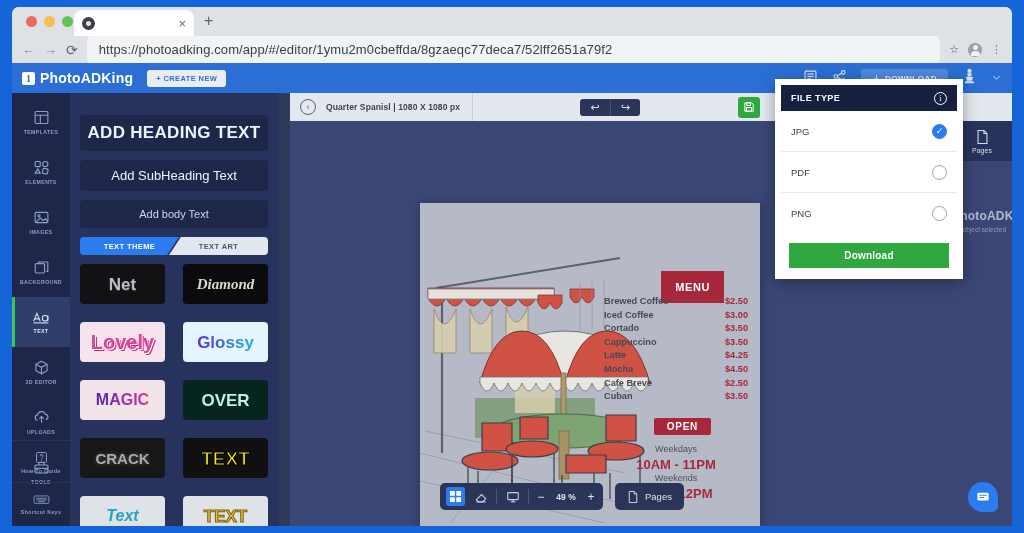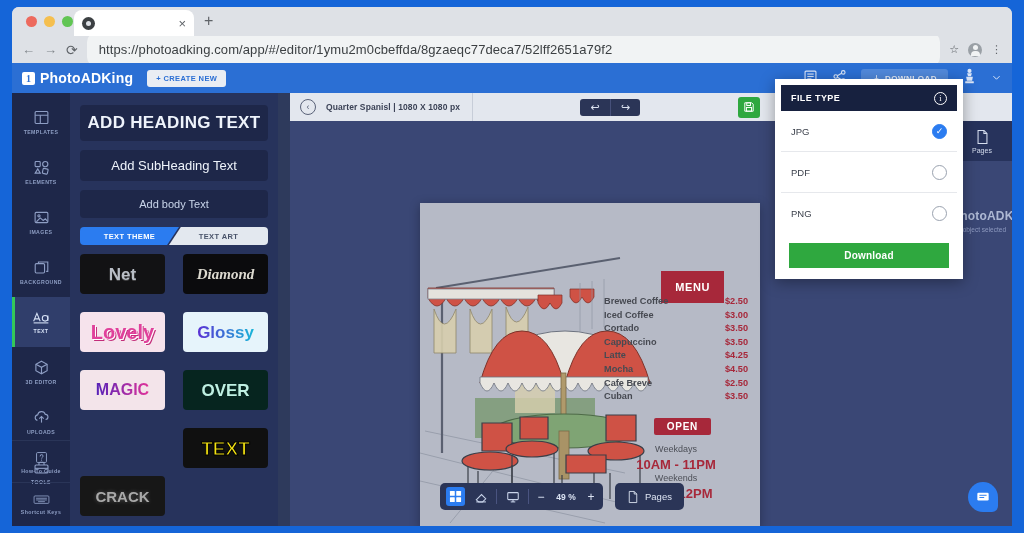--- a/index.html
+++ b/index.html
@@ -117,21 +117,21 @@
     content:""; position:absolute; left:0; top:0; bottom:0; width:3px;
     background:#34c759;
   }
   .rail-label { font-size:5.2px; letter-spacing:.4px; font-weight:bold; }
   #rail-bottom { position:absolute; left:0; right:0; bottom:2px; }
   #rail-bottom .rail-item { height:42px; border-top:1px solid #2a3558; }
 
   
   #panel {
     position:absolute; left:58px; top:30px; bottom:0; width:208px;
-    background:#27335c; padding:12px 10px 0 10px; overflow:hidden;
+    background:#27335c; padding:22px 10px 0 10px; overflow:hidden;
   }
   .addbtn {
     background:#1e2749; color:#eef3fb; border-radius:4px;
     text-align:center; margin-bottom:9px;
   }
   #add-heading { font-size:17px; font-weight:bold; padding:8px 0; letter-spacing:.3px; }
   #add-subheading { font-size:13px; padding:8px 0; }
   #add-body { font-size:11px; padding:8px 0; color:#c9d5ea; }
   #seg {
     display:flex; border-radius:4px; overflow:hidden; margin-bottom:9px; height:18px;
@@ -157,21 +157,21 @@
   .t-diamond{background:#0b0b0d;}
   .t-diamond span{color:#dcd9cf; font-family:"Liberation Serif",serif; font-style:italic; font-size:15px;}
   .t-lovely{background:#f6e3ec;}
   .t-lovely span{color:#e0409b; font-size:20px; text-shadow:1px 1px 0 #fff, 2px 2px 0 #c32d7a;}
   .t-glossy{background:#e6f4fb;}
   .t-glossy span{background:linear-gradient(90deg,#5b2fd4,#19b6d8);-webkit-background-clip:text;background-clip:text;color:transparent;}
   .t-magic{background:#f3e4ea;}
   .t-magic span{background:linear-gradient(90deg,#5522b8,#e0339a);-webkit-background-clip:text;background-clip:text;color:transparent;font-size:16px;}
   .t-over{background:#06251f;}
   .t-over span{color:#bff0e2;}
-  .t-crack{background:#171717;margin-top:48px;}
+  .t-crack{background:#171717;}
   .t-crack span{color:#a9a9a9; font-size:15px; text-shadow:0 0 4px #fff4;}
   .t-textyellow{background:#101010;}
   .t-textyellow span{color:#f4e312; font-size:19px; -webkit-text-stroke:1px #000;}
   .t-textteal{background:#dfe3e8;}
   .t-textteal span{color:#22a6bf; font-size:16px; font-style:italic;}
   .t-textgold{background:#dfe3e8;}
   .t-textgold span{color:#f0c031; -webkit-text-stroke:1px #7a6010; font-size:17px;}
   .t-textoutline{background:#d9dde3;}
   .t-textoutline span{color:transparent; -webkit-text-stroke:1px #8b8f98; font-size:17px;}
   .t-textserif{background:#dfe3e8;}

